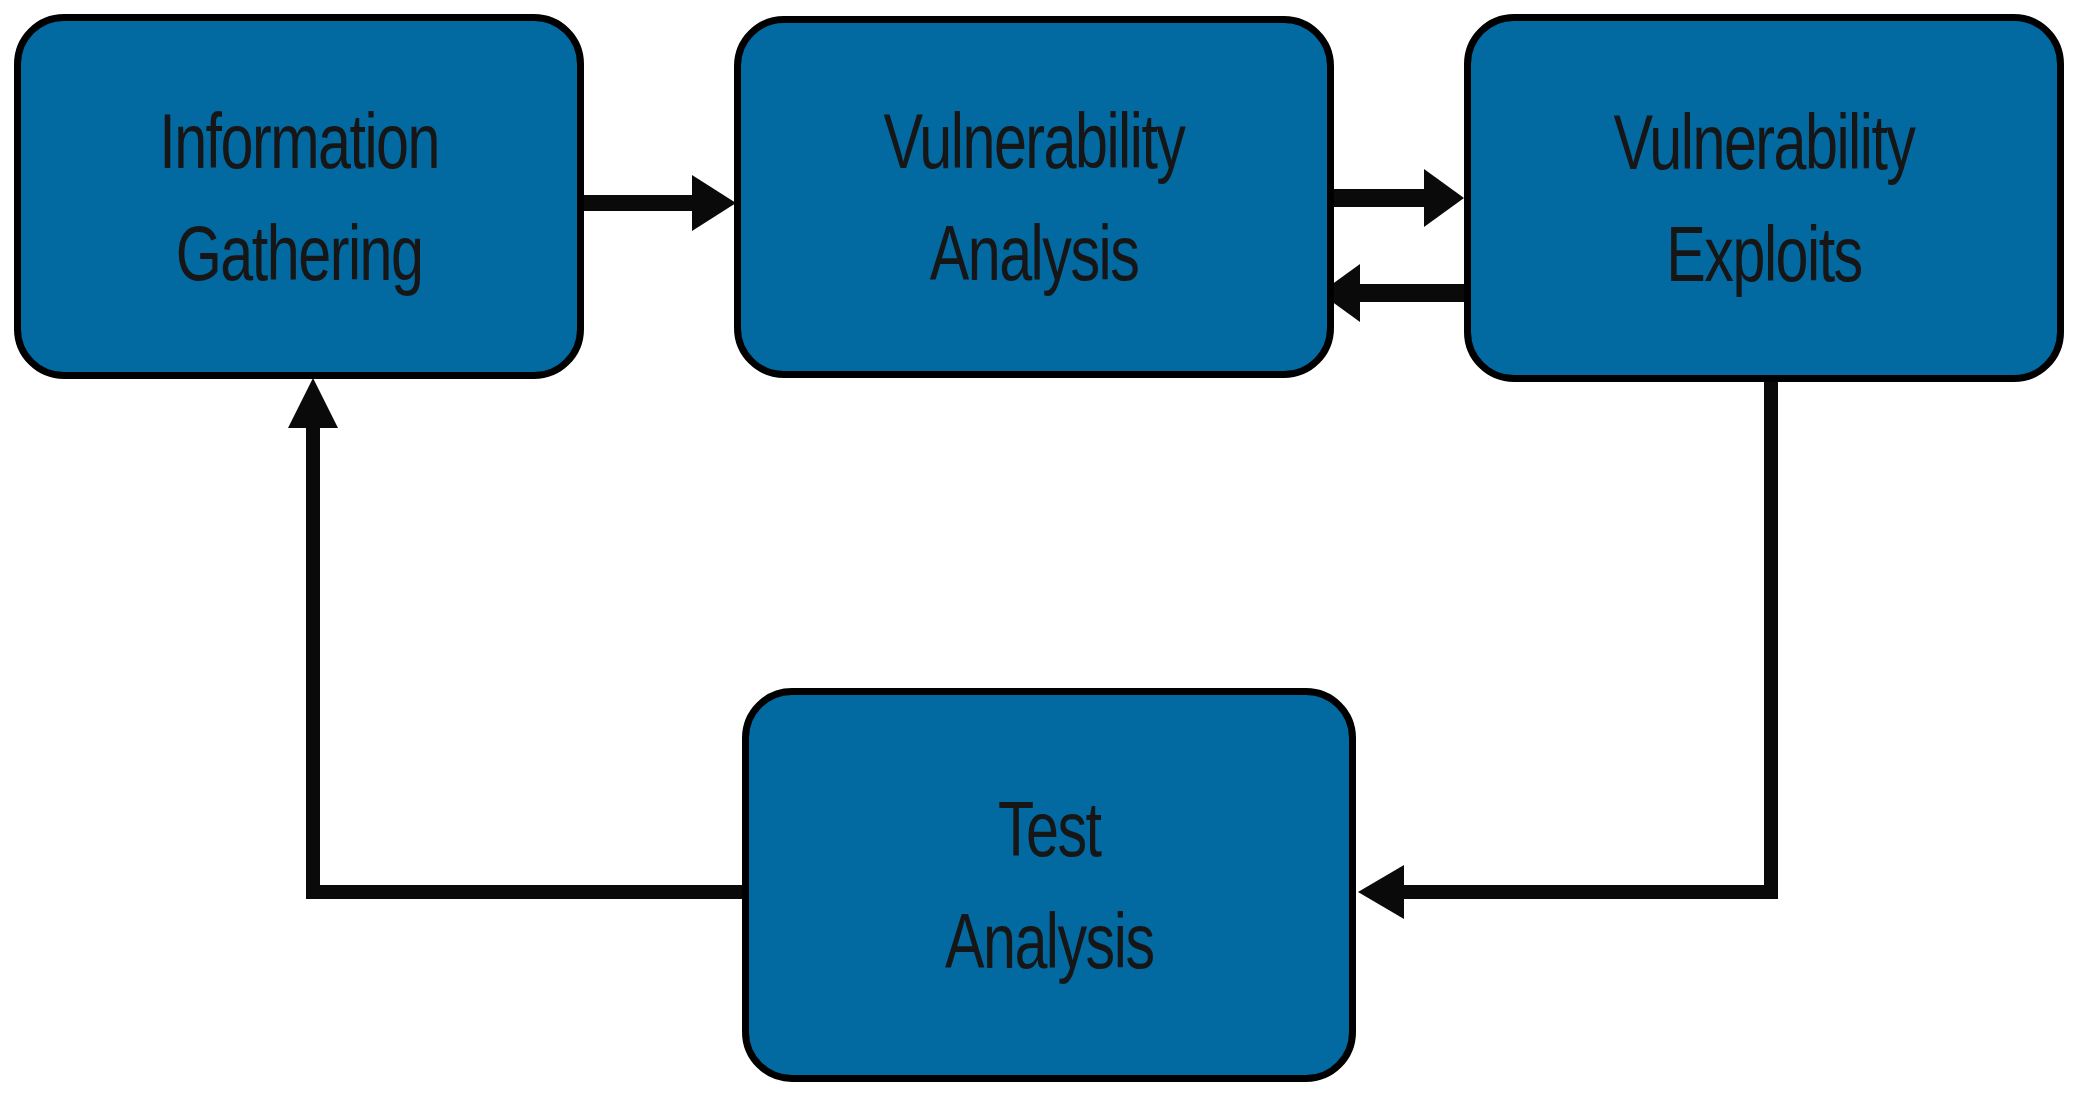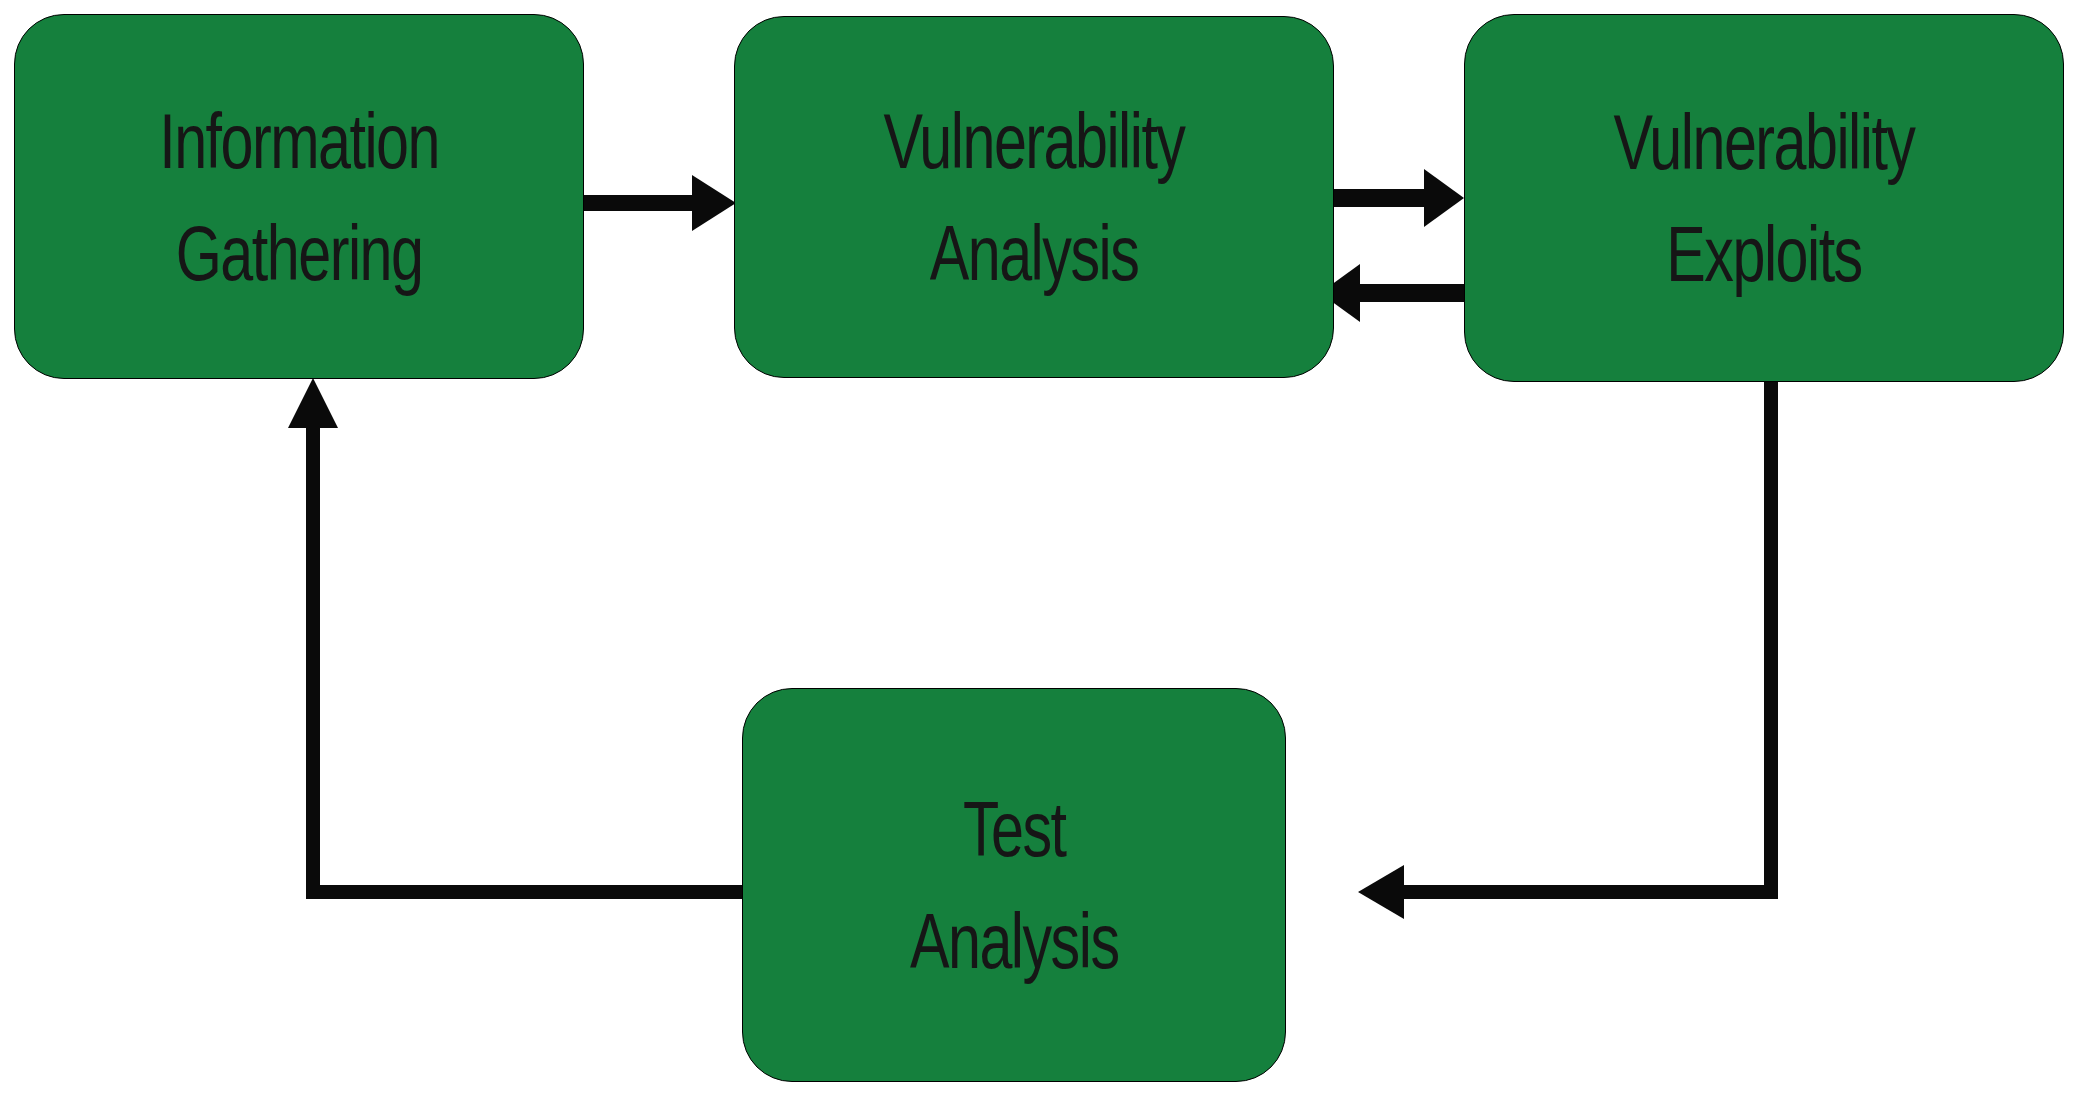--- a/index.html
+++ b/index.html
@@ -18,41 +18,41 @@
   .arrow-layer {
     position: absolute;
     inset: 0;
     width: 2092px;
     height: 1108px;
     pointer-events: none;
   }
   .node {
     position: absolute;
     box-sizing: border-box;
-    background: #15803d;
-    border: 1px solid #000000;
+    background: #0369a1;
+    border: 7px solid #000000;
     border-radius: 50px;
     display: flex;
     align-items: center;
     justify-content: center;
   }
   .node .label {
     text-align: center;
     color: #161616;
     font-size: 78px;
     line-height: 112px;
     letter-spacing: -2px;
     transform: scaleX(0.76);
     transform-origin: center;
     white-space: nowrap;
   }
   .node-b1 { left: 14px;   top: 14px;  width: 570px; height: 365px; }
   .node-b2 { left: 734px;  top: 16px;  width: 600px; height: 362px; }
   .node-b3 { left: 1464px; top: 14px;  width: 600px; height: 368px; }
-  .node-b4 { left: 742px;  top: 688px; width: 544px; height: 394px; }
+  .node-b4 { left: 742px;  top: 688px; width: 614px; height: 394px; }
 
   .edge-line {
     fill: none;
     stroke: #0a0a0a;
     stroke-linejoin: miter;
     stroke-linecap: butt;
   }
   .edge-head {
     fill: #0a0a0a;
     stroke: none;

